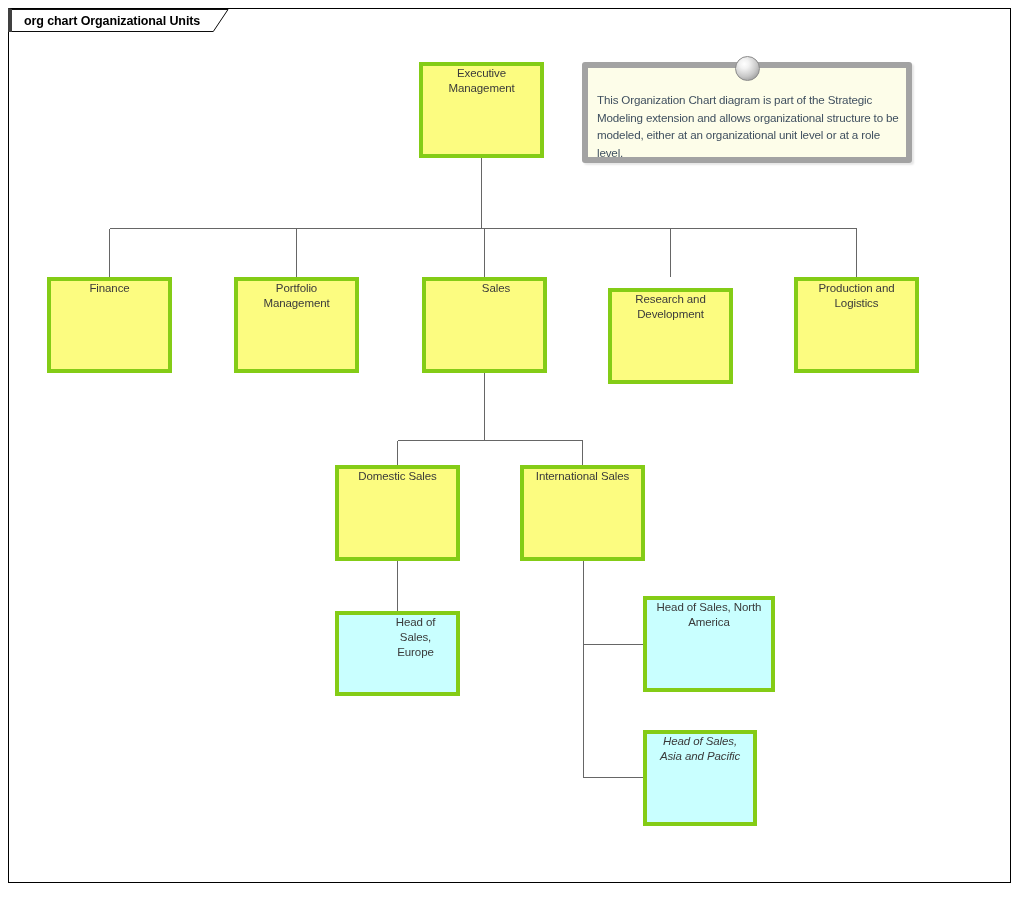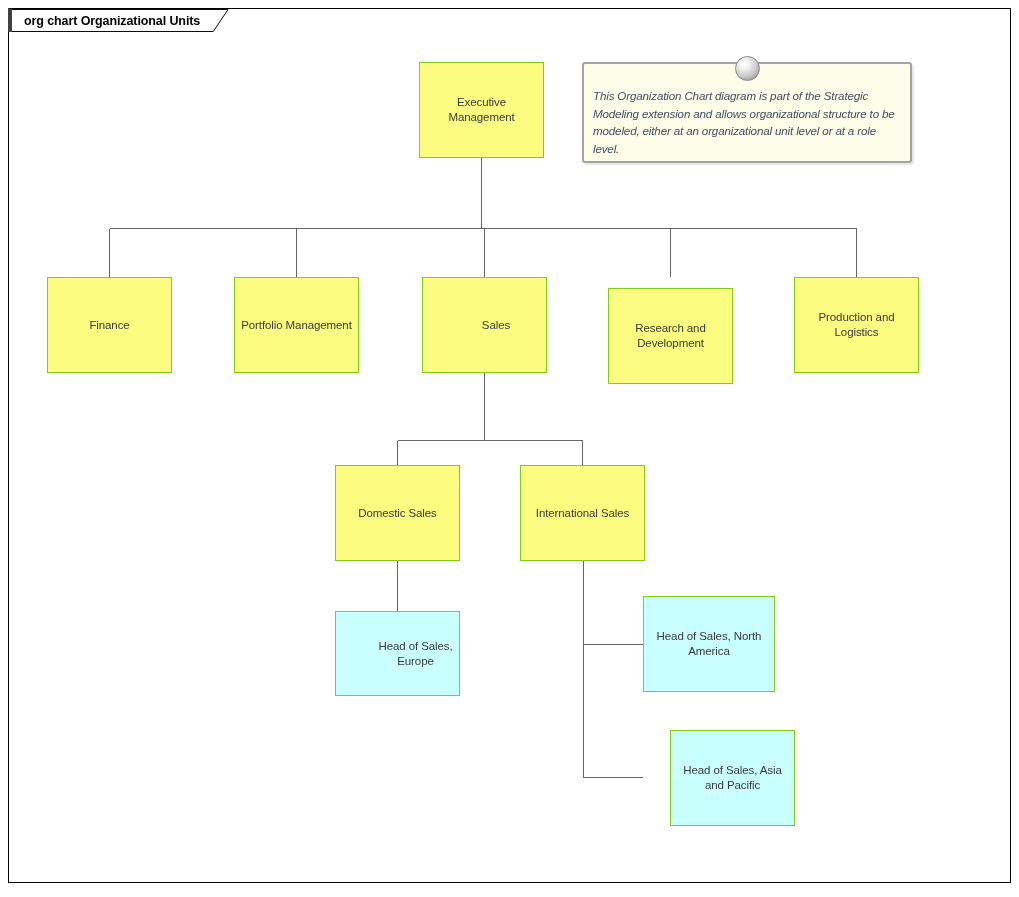--- a/index.html
+++ b/index.html
@@ -66,23 +66,22 @@
     width: 1019px;
     height: 897px;
     z-index: 1;
     pointer-events: none;
   }
 
   
   .node {
     position: absolute;
     box-sizing: border-box;
-    border: 1px solid #84cc16;
+    border: 4px solid #84cc16;
     display: flex;
-    align-items: center;
     justify-content: center;
     text-align: center;
     z-index: 3;
   }
   .node .node-label {
     font-size: 11.5px;
     color: #3a3a3a;
     line-height: 15px;
     padding: 0 6px;
     letter-spacing: -0.1px;
@@ -92,25 +91,24 @@
 
   
   #note {
     position: absolute;
     left: 582px;
     top: 62px;
     width: 330px;
     height: 101px;
     box-sizing: border-box;
     background: #fdfde9;
-    border: 2px solid #a3a3a3;
+    border: 6px solid #a3a3a3;
     border-radius: 3px;
     z-index: 3;
     box-shadow: 2px 2px 2px rgba(0,0,0,0.10);
-    font-style: italic;
   }
   #note .note-text {
     position: absolute;
     left: 9px;
     top: 23px;
     width: 312px;
     font-size: 11.6px;
     line-height: 17.5px;
     color: #3f4f5f;
     letter-spacing: -0.15px;
@@ -185,21 +183,21 @@
       </div>
       <div class="node unit" style="left: 520px; top: 465px; width: 125px; height: 96px;">
         <div class="node-label">International Sales</div>
       </div>
       <div class="node role" style="left: 335px; top: 611px; width: 125px; height: 85px; padding-left: 36px;">
         <div class="node-label">Head of Sales, Europe</div>
       </div>
       <div class="node role" style="left: 643px; top: 596px; width: 132px; height: 96px;">
         <div class="node-label">Head of Sales, North America</div>
       </div>
-      <div class="node role" style="left: 670px; top: 730px; width: 125px; height: 96px;">
+      <div class="node role" style="left: 643px; top: 730px; width: 114px; height: 96px; font-style: italic;">
         <div class="node-label">Head of Sales, Asia and Pacific</div>
       </div>
     </div>
 
   <div id="note">
     <div class="note-text">This Organization Chart diagram is part of the Strategic Modeling extension and allows organizational structure to be modeled, either at an organizational unit level or at a role level.</div>
   </div>
   <div id="note-pin"></div>
 
   <div id="title-tab" style="width: 221px;">

